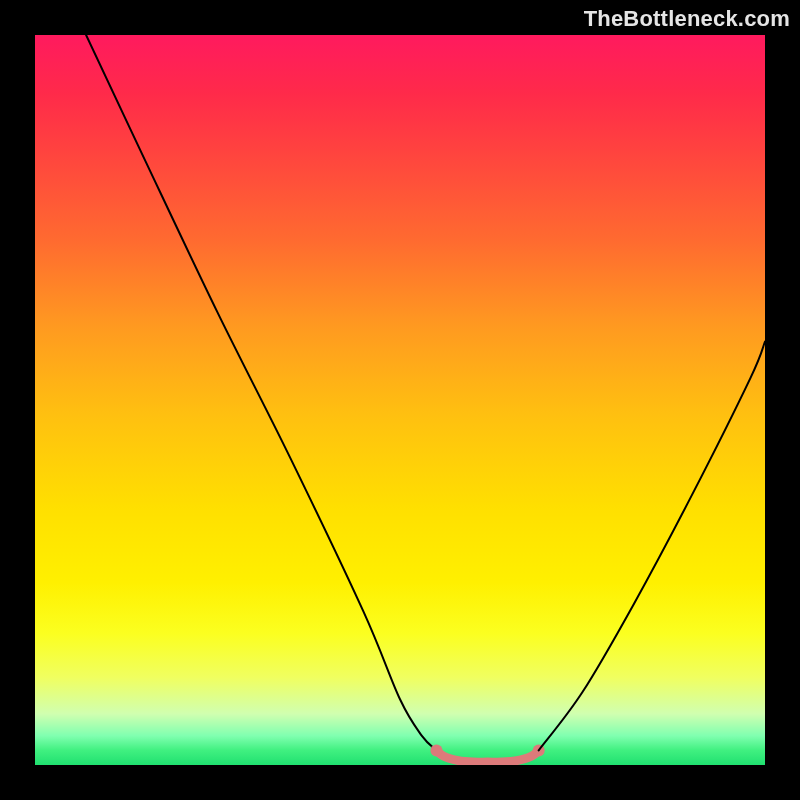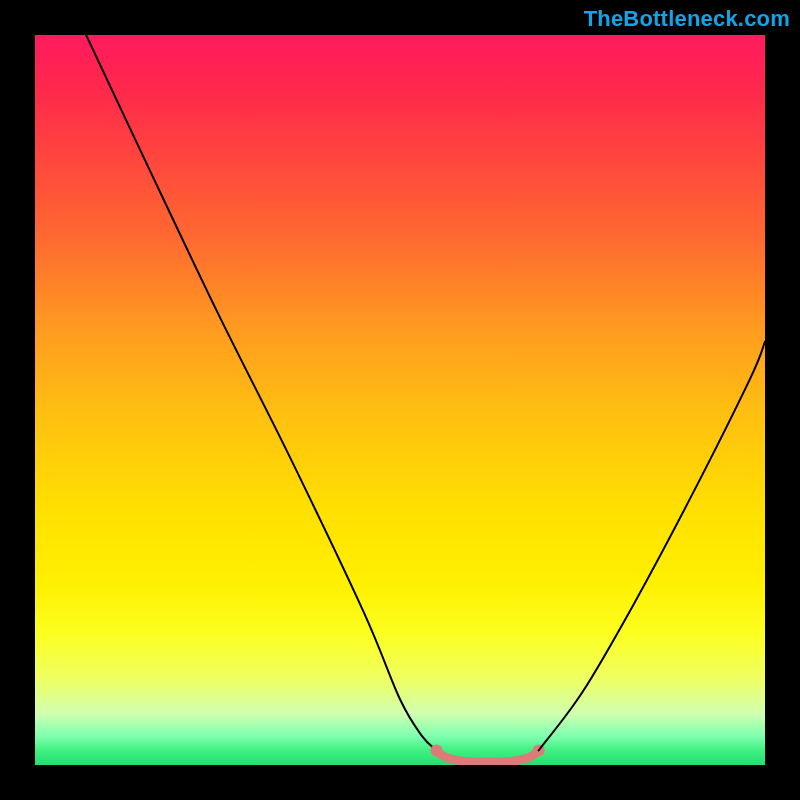--- a/index.html
+++ b/index.html
@@ -33,21 +33,21 @@
       #20e070 100%
     );
   }
   .watermark {
     position: absolute;
     top: 6px;
     right: 10px;
     font-family: Arial, Helvetica, sans-serif;
     font-size: 22px;
     font-weight: 600;
-    color: #0ea5e9;
+    color: #e5e5e5;
     letter-spacing: 0.2px;
   }
   svg.curves {
     position: absolute;
     left: 0; top: 0;
     width: 730px;
     height: 730px;
   }
 </style>
 </head>

